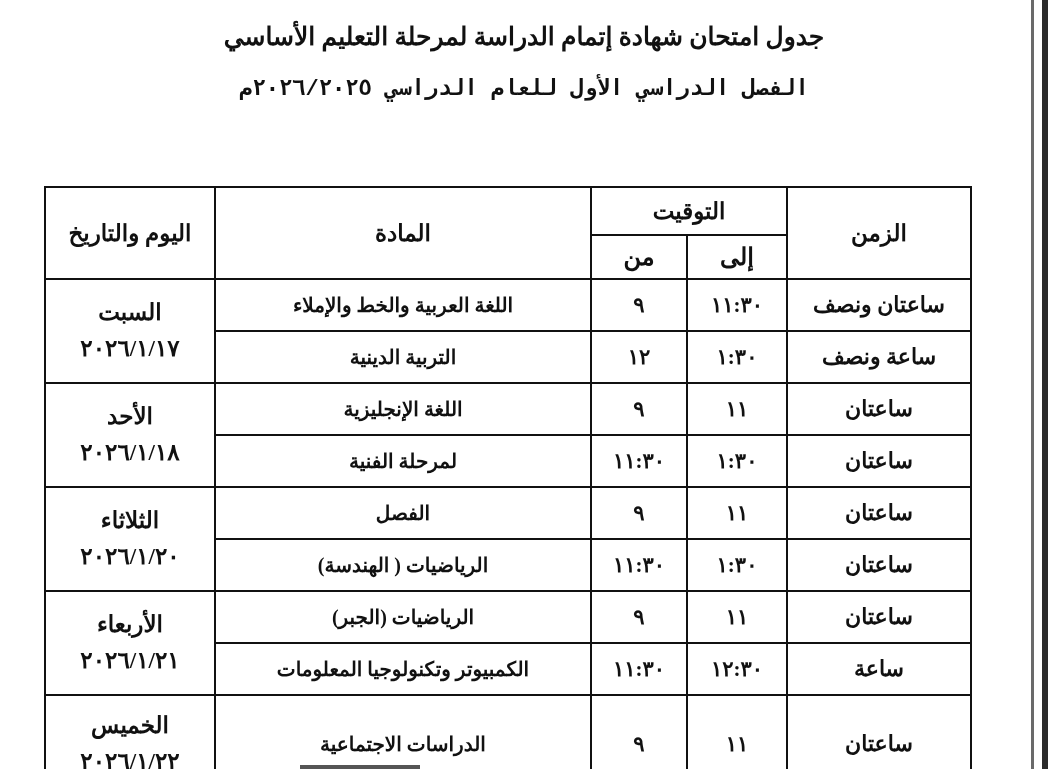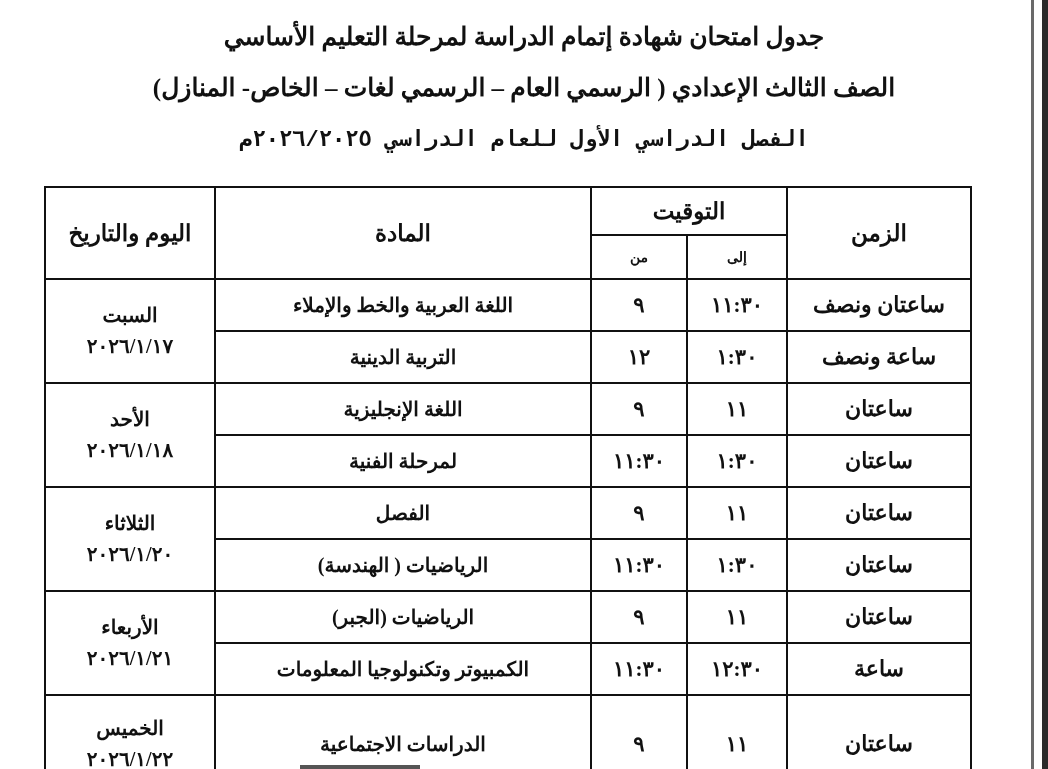--- a/index.html
+++ b/index.html
@@ -88,25 +88,25 @@
   col.c-to    { width: 100px; }
   col.c-dur   { width: 184px; }
 
   th.h-day, th.h-sub, th.h-time, th.h-dur {
     font-size: 23px;
     height: 42px;
   }
   th.h-dur { }
   th.h-sub { }
   th.h-from, th.h-to {
-    font-size: 14px;
+    font-size: 24px;
     height: 38px;
   }
   td.day {
-    font-size: 20px;
+    font-size: 23px;
     line-height: 1.55;
   }
   td.day .d-name { display: block; }
   td.day .d-date { display: block; }
   td.subject { font-size: 20px; height: 46px; }
   td.tcell { font-size: 21px; }
   td.dur { font-size: 22px; }
 
   .tall { height: 92px; }
 </style>
@@ -114,21 +114,20 @@
 <body>
 
 <div class="page">
 
   <div class="edge-right"></div>
   <div class="edge-right2"></div>
   <div class="edge-bottom"></div>
 
   <div class="titles">
     <div class="title-line t1">جدول امتحان شهادة إتمام الدراسة لمرحلة التعليم الأساسي</div>
-    <div class="title-line t2">الصف الثالث الإعدادي ( الرسمي العام – الرسمي لغات – الخاص- المنازل)</div>
     <div class="title-line t3">الفصل الدراسي الأول للعام الدراسي ٢٠٢٦/٢٠٢٥م</div>
   </div>
 
   <div class="table-wrap">
     <table class="sched">
       <colgroup>
         <col class="c-dur">
         <col class="c-to">
         <col class="c-from">
         <col class="c-sub">

